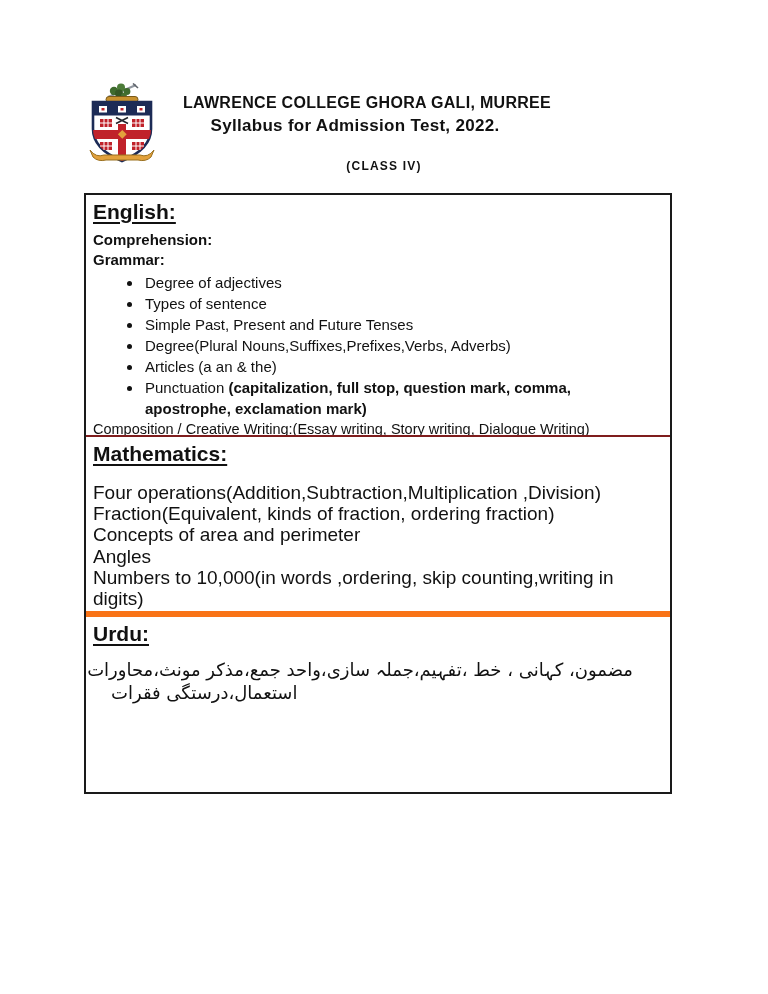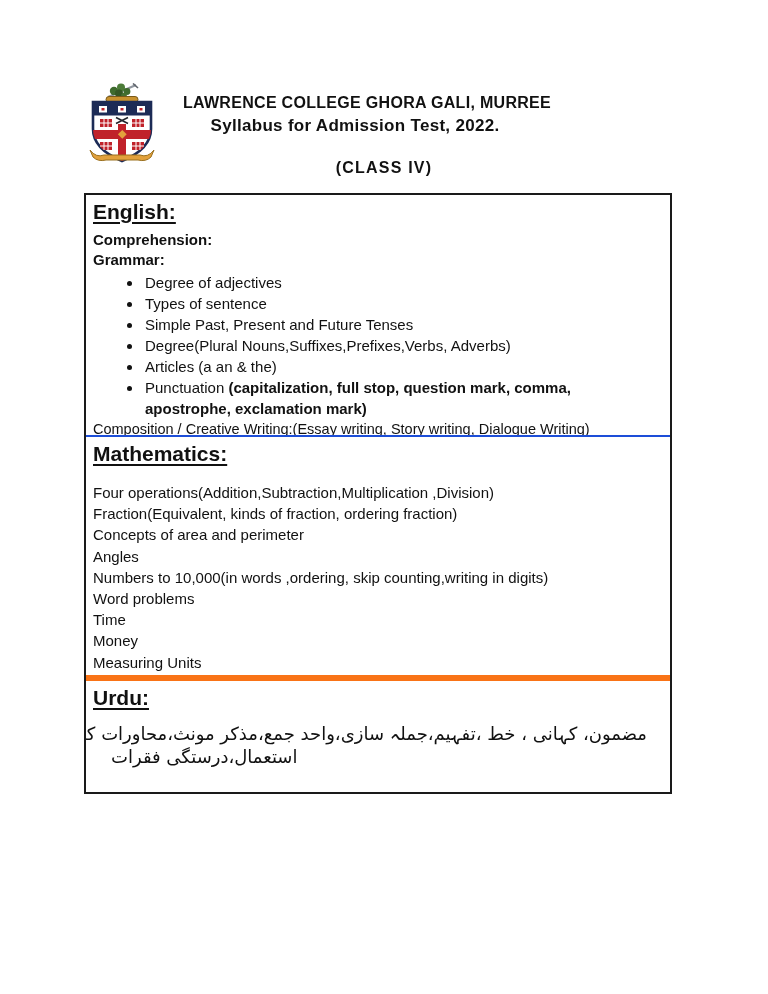--- a/index.html
+++ b/index.html
@@ -6,40 +6,40 @@
   body{
     width:768px;height:994px;background:#ffffff;position:relative;
     font-family:"Liberation Sans",sans-serif;color:#111;overflow:hidden;
   }
   .crest{position:absolute;left:89px;top:83px;width:66px;height:80px;}
   .hdr1{position:absolute;top:94px;left:12px;width:710px;text-align:center;
         font-size:16px;font-weight:700;letter-spacing:.3px;}
   .hdr2{position:absolute;top:116px;left:0;width:710px;text-align:center;
         font-size:17px;font-weight:700;letter-spacing:.3px;}
   .classline{position:absolute;top:159px;left:0;width:768px;text-align:center;
-        font-size:16px;font-weight:700;letter-spacing:1.2px;}
+        font-size:12px;font-weight:700;letter-spacing:1.2px;}
   .syllabus-table{position:absolute;left:84px;top:193px;width:588px;height:601px;
         border:2px solid #1a1a1a;box-sizing:border-box;}
-  .cell{box-sizing:border-box;padding:3px 7px 0 7px;overflow:hidden;}
+  .cell{box-sizing:border-box;padding:3px 21px 0 7px;overflow:hidden;}
   .cell-english{height:240px;}
-  .cell-math{height:240px;border-top:2px solid #1d4ed8;}
+  .cell-math{height:176px;border-top:2px solid #7f1d1d;}
   .cell-urdu{height:133px;border-top:6px solid #f97316;}
   .sec-heading{font-size:21px;font-weight:700;text-decoration:underline;
         text-underline-offset:3px;text-decoration-thickness:2px;
         line-height:26px;margin:1px 0 3px 0;display:inline-block;}
   .headwrap{line-height:26px;margin-bottom:2px;}
   .subhead{font-size:15px;font-weight:700;
         text-underline-offset:2px;line-height:20px;}
   .subhead span{display:inline-block;}
   ul.bullets{margin:2px 0 0 0;padding-left:50px;}
   ul.bullets li{font-size:15px;line-height:21px;max-width:500px;padding-left:2px;}
   ul.bullets li .bold-part{font-weight:700;}
   .composition{font-size:14.5px;line-height:21px;margin-top:0;white-space:nowrap;}
   .math-items{margin-top:12px;}
-  .math-item{font-size:15px;line-height:21.2px;}
+  .math-item{font-size:19px;line-height:21.2px;}
   .urdu-text{direction:rtl;text-align:left;padding:6px 16px 0 18px;
         font-family:"DejaVu Sans",sans-serif;font-size:18px;line-height:23px;}
   .urdu-line{white-space:nowrap;}
 </style>
 </head>
 <body>
 
 <svg class="crest" viewBox="0 0 66 80" aria-hidden="true">
 
   <g>

